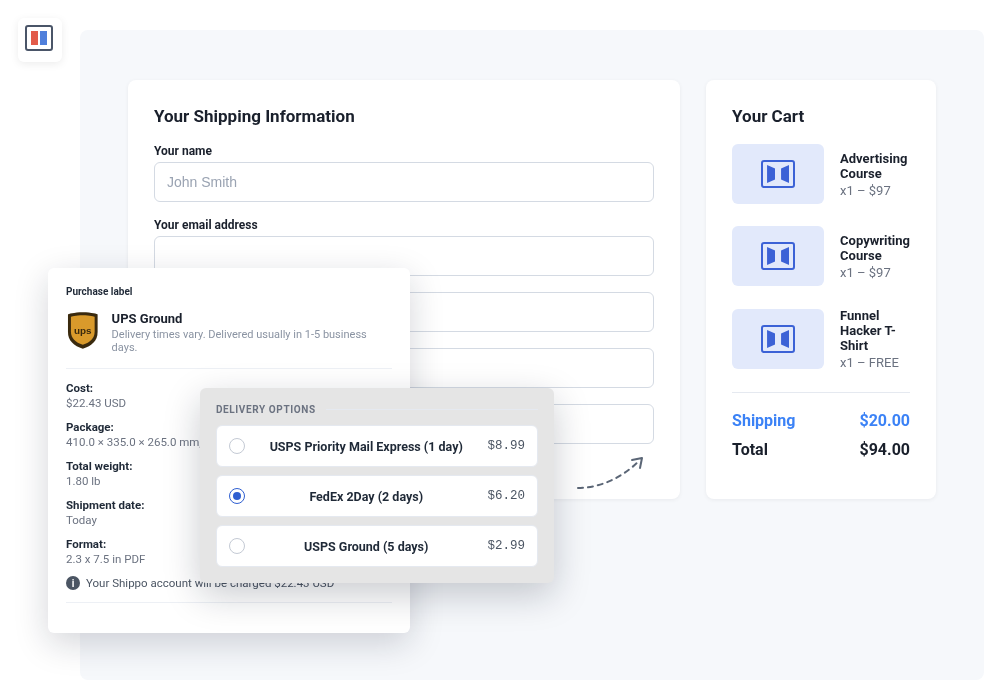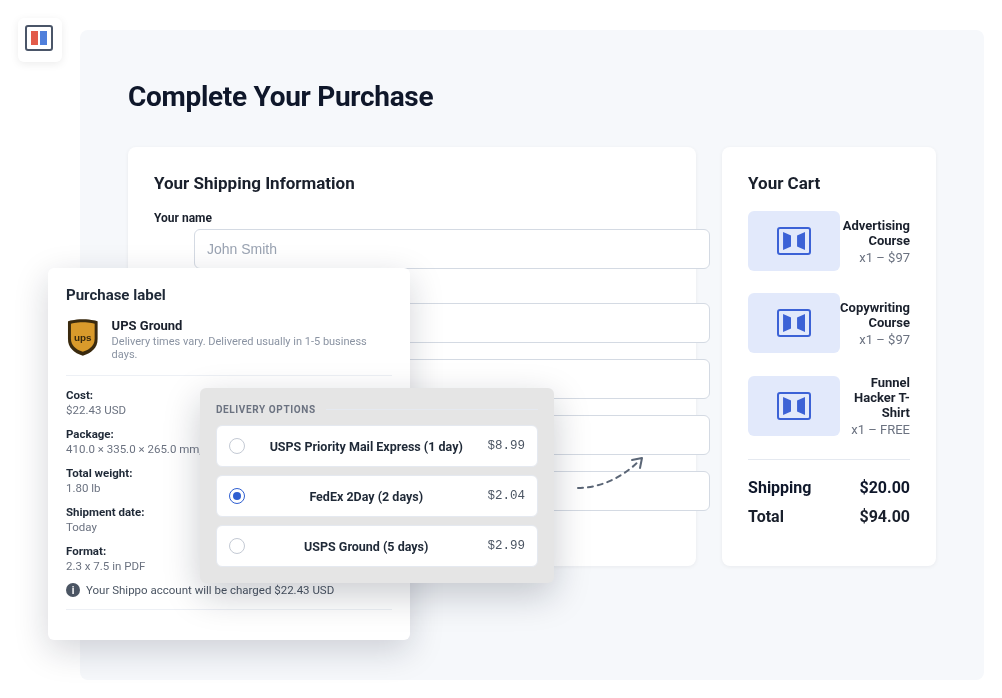--- a/index.html
+++ b/index.html
@@ -80,29 +80,27 @@
   .text-input {
     width: 100%;
     height: 40px;
     border: 1px solid #d4dae3;
     border-radius: 6px;
     padding: 0 12px;
     font-size: 14px;
     color: #1a202c;
     margin-bottom: 16px;
     background: #fff;
-    margin-left: 40px;
   }
   .text-input::placeholder { color: #9aa3b2; }
 
   
   .cart-item {
-    display: flex; align-items: center; 
+    display: flex; align-items: center; gap: 16px;
     margin-bottom: 22px;
-    text-align: right;
   }
   .cart-thumb {
     width: 92px; height: 60px;
     background: #e2e9fb;
     border-radius: 6px;
     display: flex; align-items: center; justify-content: center;
   }
   .thumb-icon {
     width: 34px; height: 28px;
     border: 2.5px solid #3c62d6;
@@ -117,36 +115,36 @@
   .thumb-icon::after  { right: 4px; clip-path: polygon(0 20%,100% 0,100% 100%,0 80%);}
   .cart-meta { flex: 1; }
   .cart-name { font-size: 13px; font-weight: 700; }
   .cart-sub  { font-size: 13px; color: #6b7280; margin-top: 2px; }
 
   .cart-totals { border-top: 1px solid #e5e9f0; margin-top: 8px; padding-top: 18px; }
   .total-row {
     display: flex; justify-content: space-between;
     font-size: 16px; font-weight: 700; margin-bottom: 10px;
   }
-  .total-row.shipping { color: #0f172a; }
+  .total-row.shipping { color: #3b82f6; }
 
   
   .modal {
     position: absolute;
     left: 48px;
     top: 268px;
     width: 362px;
     background: #fff;
     border-radius: 6px;
     box-shadow: 0 10px 34px rgba(15,23,42,0.18);
     padding: 18px 18px 16px 18px;
     z-index: 30;
   }
   .modal-title {
-    font-size: 15px; font-weight: 700; color: #1f2937;
+    font-size: 10px; font-weight: 700; color: #1f2937;
     margin-bottom: 14px;
   }
   .carrier-row {
     display: flex; gap: 12px; align-items: flex-start;
     padding-bottom: 14px; border-bottom: 1px solid #edf0f5;
     margin-bottom: 12px;
   }
   .ups-badge {
     width: 34px; height: 40px;
   }
@@ -229,21 +227,20 @@
 </head>
 <body>
 
 <div class="app-badge">
   <div class="cf-logo">
     <div class="cf-logo-inner"></div>
   </div>
 </div>
 
 <div class="canvas">
-  <h1 class="page-title">Complete Your Purchase</h1>
 
   <div class="columns">
 
     <div class="card left-card">
       <div class="section-head">Your Shipping Information</div>
 
       <label class="field-label">Your name</label>
       <input class="text-input" type="text" placeholder="John Smith" style="">
 
       <label class="field-label">Your email address</label>
@@ -350,21 +347,21 @@
   </div>
 
   <div class="opt-row">
     <span class="opt-radio"></span>
     <span class="opt-label">USPS Priority Mail Express (1 day)</span>
     <span class="opt-price">$8.99</span>
   </div>
   <div class="opt-row selected">
     <span class="opt-radio"></span>
     <span class="opt-label">FedEx 2Day (2 days)</span>
-    <span class="opt-price">$2.04</span>
+    <span class="opt-price">$6.20</span>
   </div>
   <div class="opt-row">
     <span class="opt-radio"></span>
     <span class="opt-label">USPS Ground (5 days)</span>
     <span class="opt-price">$2.99</span>
   </div>
 </div>
 
 <svg class="arrow" viewBox="0 0 74 40">
   <path d="M2 34 C 24 34 46 24 64 6" fill="none" stroke="#5b6676" stroke-width="2" stroke-dasharray="5 5" stroke-linecap="round"></path>

